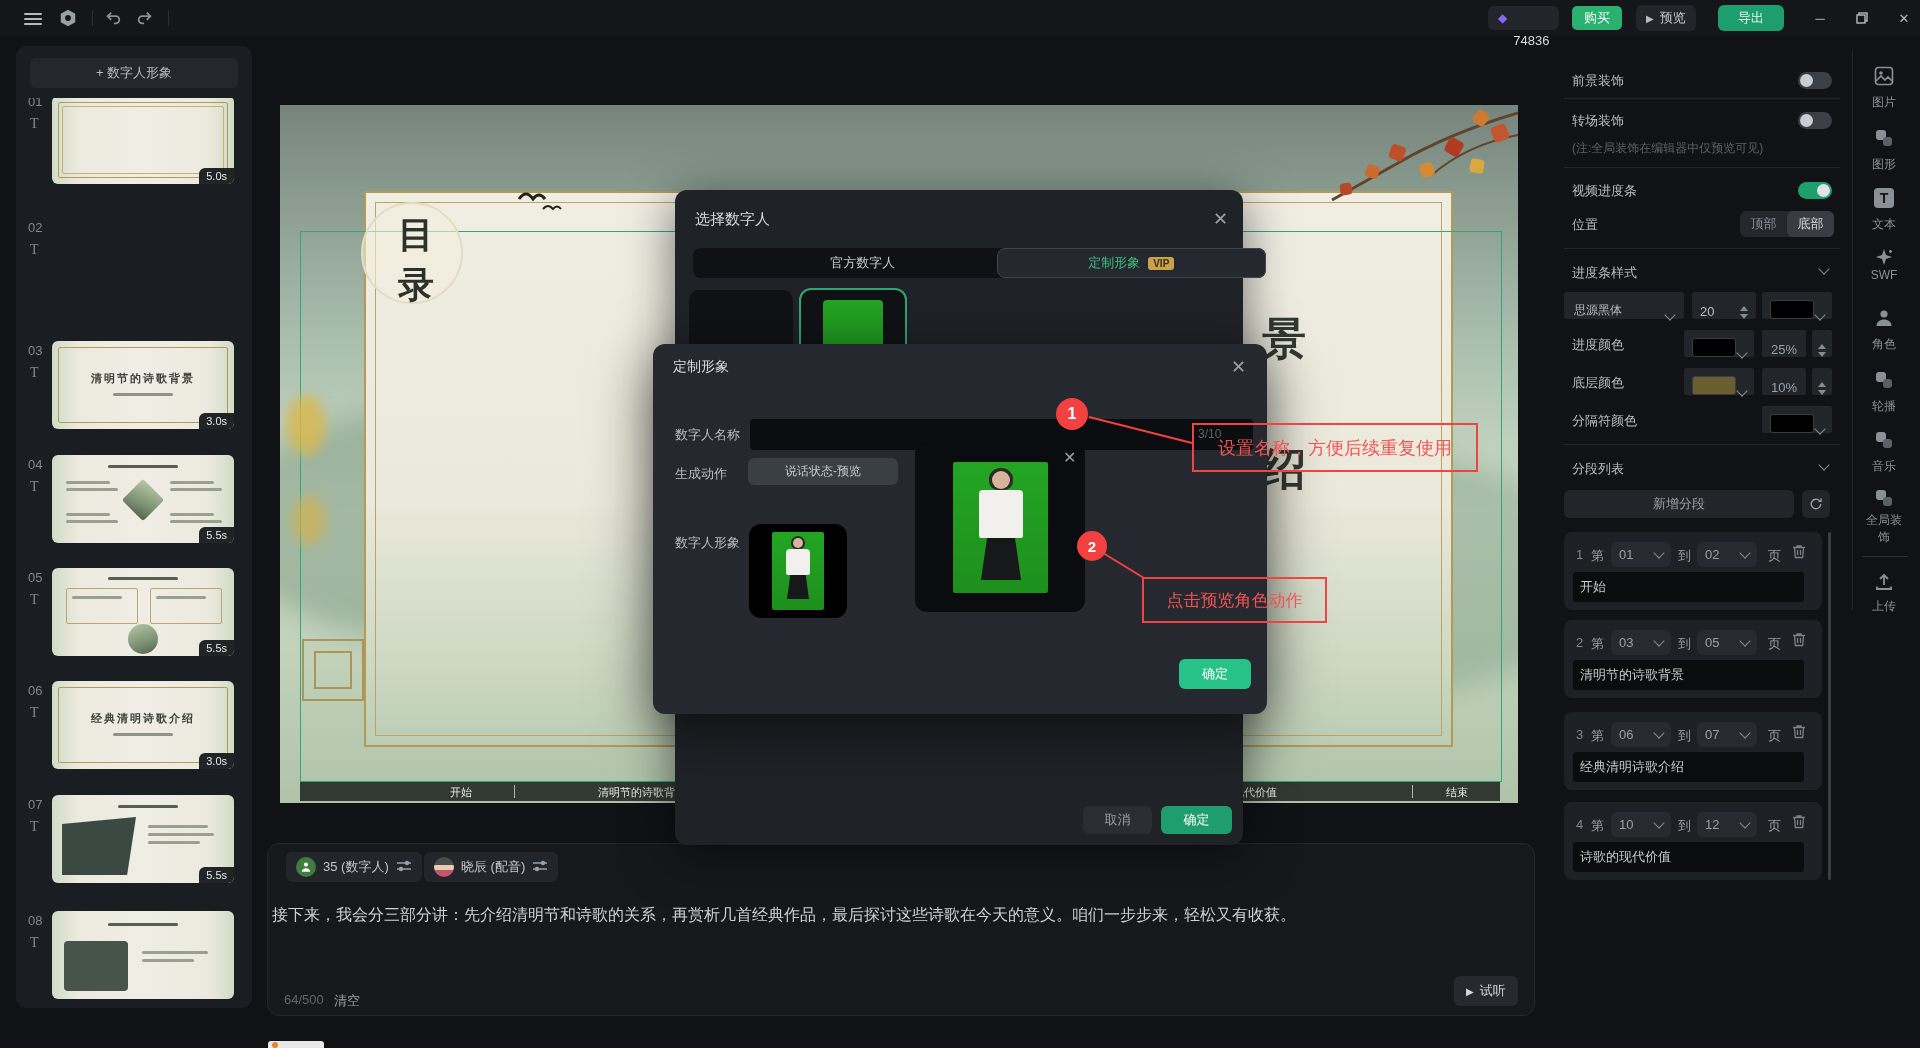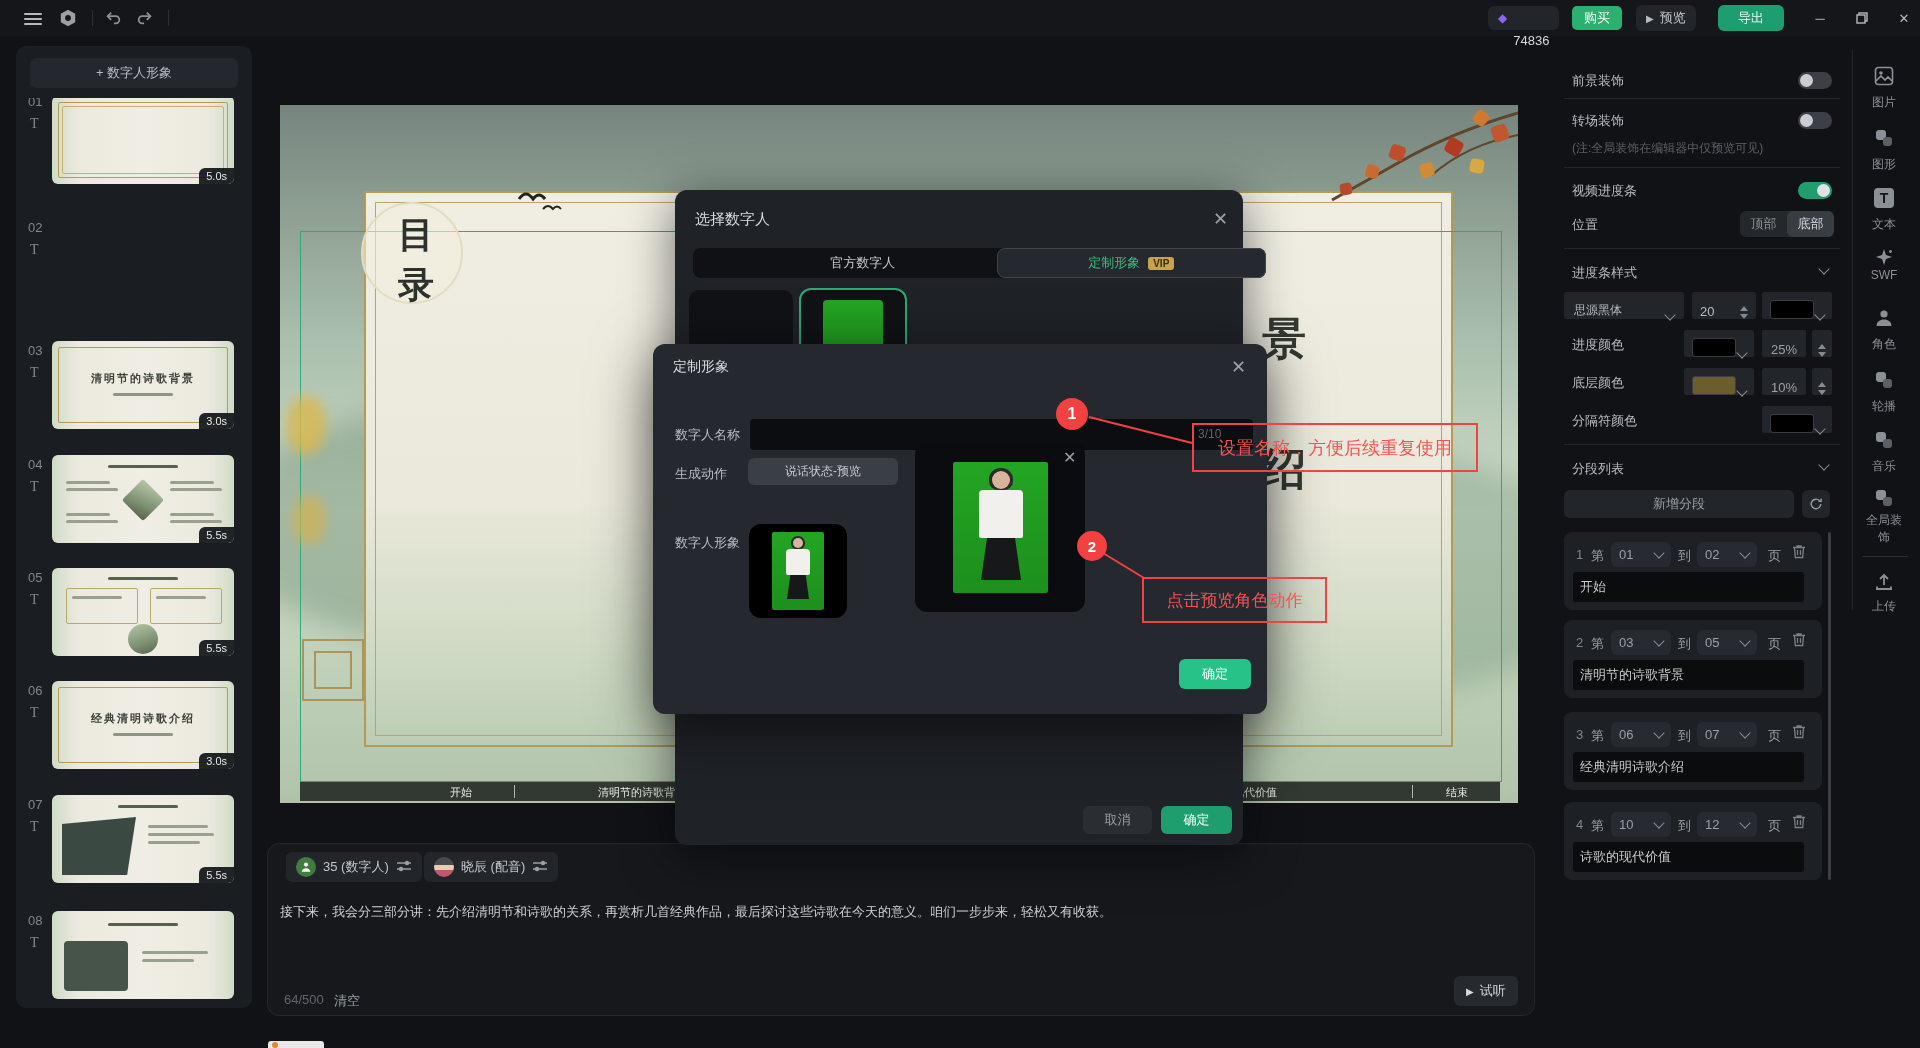--- a/index.html
+++ b/index.html
@@ -589,21 +589,21 @@
     <span>晓辰 (配音)</span>
     <span>
       <svg width="16" height="12" viewBox="0 0 16 12">
           <line x1="1" y1="3" x2="15" y2="3" stroke="#9aa0a6" stroke-width="1.5"></line>
           <circle cx="11" cy="3" r="2.2" fill="#9aa0a6"></circle>
           <line x1="1" y1="9" x2="15" y2="9" stroke="#9aa0a6" stroke-width="1.5"></line>
           <circle cx="5" cy="9" r="2.2" fill="#9aa0a6"></circle>
         </svg>
     </span>
   </div>
-  <div class="abs" style="left:12px;top:58px;width:1220px;color:#cdd0d4;font-size:13px;line-height:1.6;">接下来，我会分三部分讲：先介绍清明节和诗歌的关系，再赏析几首经典作品，最后探讨这些诗歌在今天的意义。咱们一步步来，轻松又有收获。</div>
+  <div class="abs" style="left:4px;top:58px;width:1220px;color:#cdd0d4;font-size:16px;line-height:1.6;">接下来，我会分三部分讲：先介绍清明节和诗歌的关系，再赏析几首经典作品，最后探讨这些诗歌在今天的意义。咱们一步步来，轻松又有收获。</div>
   <div class="abs" style="left:16px;top:148px;color:#61666c;">64/500</div>
   <div class="abs" style="left:66px;top:148px;color:#9aa0a6;">清空</div>
   <div class="listenbtn" style="left:1186px;top:132px;">
     <span style="font-size:10px;">▶</span>
     <span>试听</span>
   </div>
 </div>
 
 <div class="abs modal1 z40">
   <div class="abs" style="left:20px;top:20px;color:#d8dadd;font-size:15px;">选择数字人</div>

